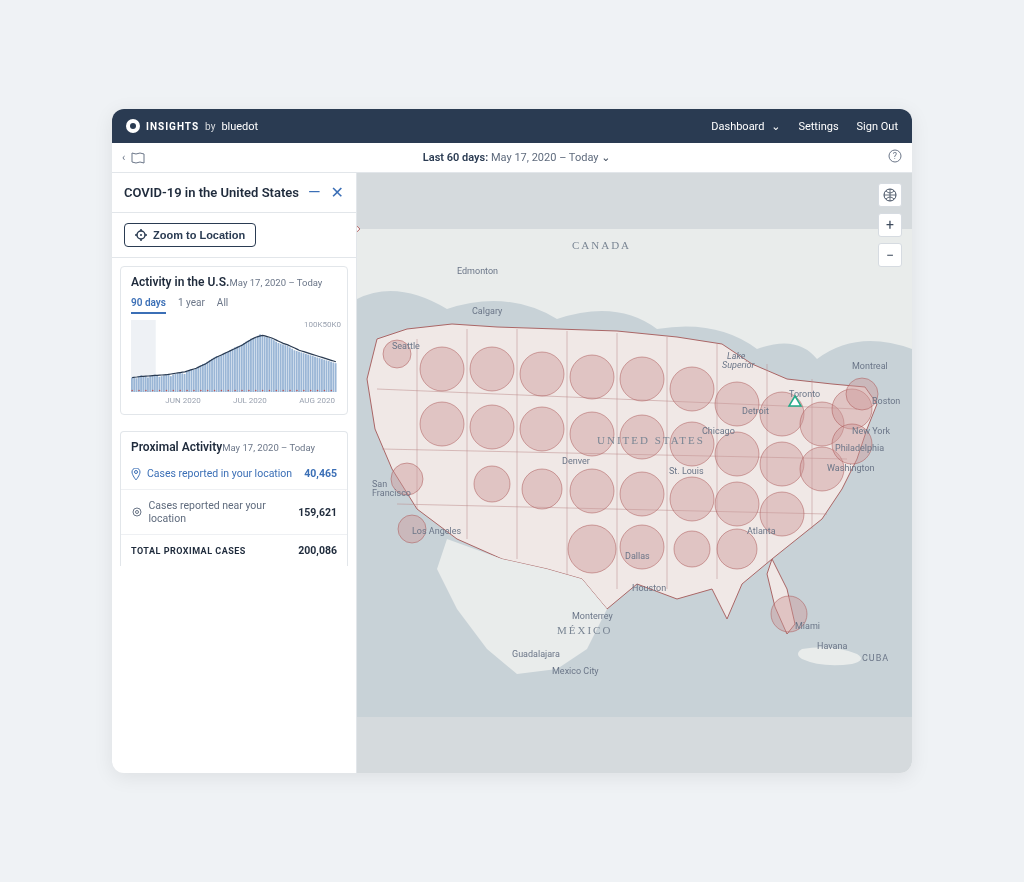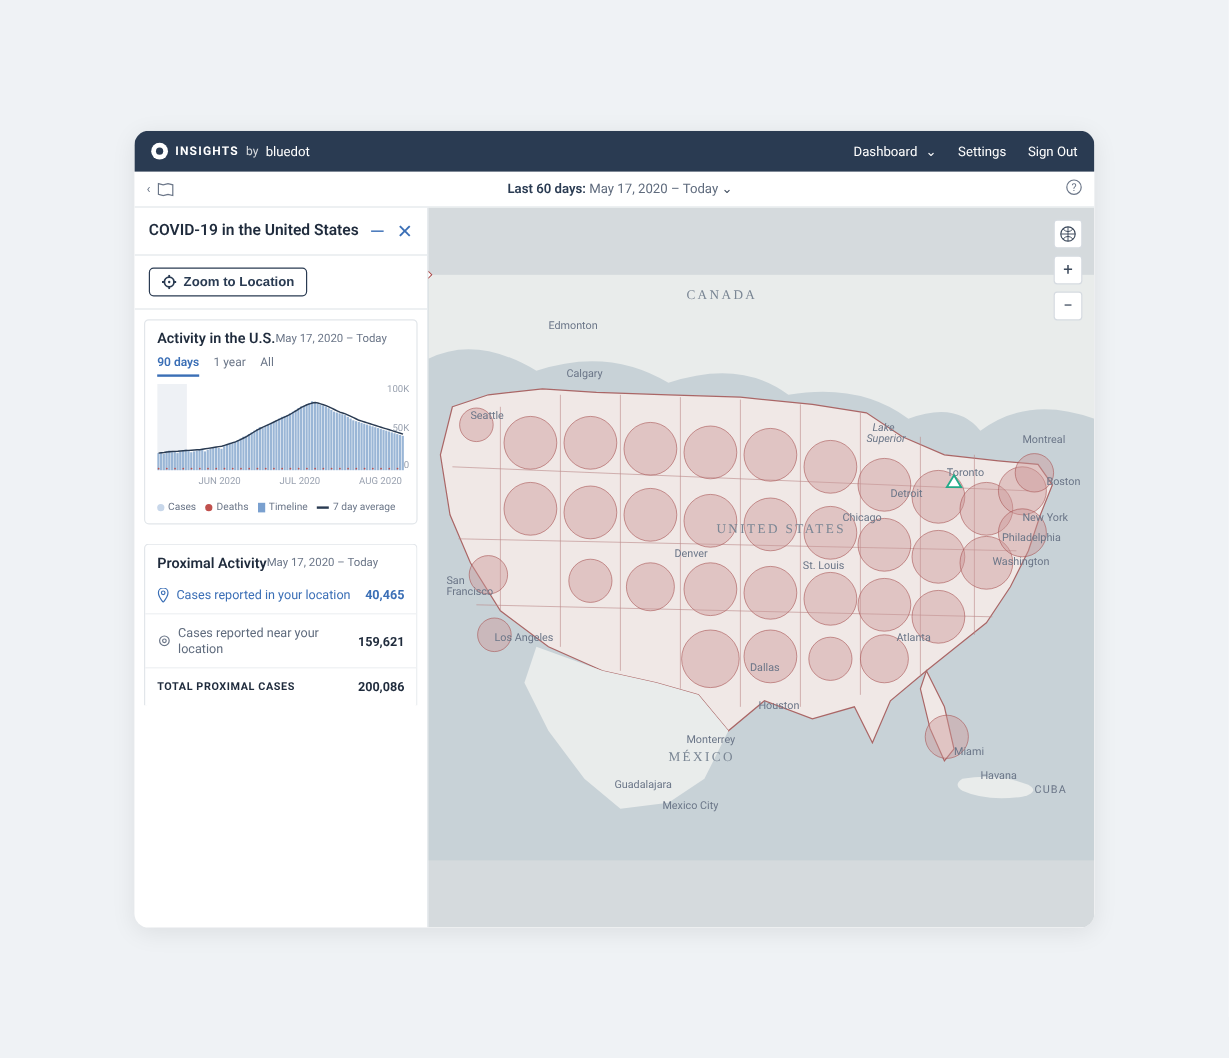--- a/index.html
+++ b/index.html
@@ -118,21 +118,21 @@
 .stat-label { font-size:9.5px; color:#6b7688; }
 .stat-value { font-size:12px; font-weight:700; color:#1f2b3c; margin-top:2px;}
 
 .tabs { display:flex; gap:12px; padding: 0 10px; font-size:10px; }
 .tab { padding: 4px 0; color:#6b7688; cursor:pointer; border-bottom:2px solid transparent; }
 .tab.active { color:#3b6fb6; font-weight:600; border-bottom-color:#3b6fb6; }
 
 .chart-box { padding:6px 10px 4px; position:relative; height:100px; }
 .chart-svg { width:100%; height:72px; }
 .chart-axis { display:flex; justify-content:space-between; font-size:8px; color:#9aa2b0; padding:0 2px; }
-.chart-yaxis { position:absolute; right:6px; top:6px; height:72px; display:flex; flex-direction:column; justify-content:space-between; font-size:8px; color:#9aa2b0; text-align:right; }
+.chart-yaxis { position:absolute; right:6px; top:6px; height:72px; display:flex; flex-direction:row; justify-content:space-between; font-size:8px; color:#9aa2b0; text-align:right; }
 
 .legend { display:flex; gap:8px; padding:4px 10px 8px; font-size:8.5px; color:#6b7688; align-items:center; flex-wrap:wrap; }
 .legend-item { display:flex; align-items:center; gap:3px; }
 .dot { width:6px; height:6px; border-radius:50%; display:inline-block; }
 .bar-ic { width:6px; height:8px; background:#7aa0cf; display:inline-block; }
 .line-ic { width:10px; height:1.5px; background:#2a3b52; display:inline-block; }
 
 .card-footer {
   display:flex;
   justify-content:space-between;
@@ -378,38 +378,20 @@
               <circle cx="194.44444444444446" cy="70.5" r="0.7" fill="#c0504d"></circle>
               <path d="M1.1111111111111112,57.6 L3.3333333333333335,57.24 L5.555555555555555,57.024 L7.777777777777779,56.736000000000004 L10,56.448 L12.222222222222221,56.304 L14.444444444444445,56.16 L16.666666666666668,56.016 L18.88888888888889,55.8 L21.11111111111111,55.584 L23.333333333333332,55.44 L25.555555555555557,55.296 L27.77777777777778,55.152 L30,55.008 L32.22222222222223,54.864000000000004 L34.44444444444445,54.72 L36.66666666666667,54.36 L38.88888888888889,54 L41.111111111111114,53.64 L43.333333333333336,53.28 L45.55555555555556,52.92 L47.777777777777786,52.56 L50.00000000000001,52.2 L52.22222222222223,51.839999999999996 L54.44444444444445,51.120000000000005 L56.66666666666667,50.400000000000006 L58.88888888888889,49.68 L61.111111111111114,48.96 L63.33333333333334,48.239999999999995 L65.55555555555556,47.160000000000004 L67.77777777777779,46.08 L70,45 L72.22222222222223,43.92 L74.44444444444446,42.480000000000004 L76.66666666666667,41.04 L78.8888888888889,39.6 L81.11111111111111,38.160000000000004 L83.33333333333334,37.08 L85.55555555555556,36 L87.77777777777779,34.92 L90,33.839999999999996 L92.22222222222223,32.76 L94.44444444444446,31.679999999999993 L96.66666666666667,30.6 L98.8888888888889,29.520000000000003 L101.11111111111111,28.439999999999998 L103.33333333333334,27.36 L105.55555555555556,26.28 L107.77777777777779,25.199999999999996 L110.00000000000001,23.759999999999998 L112.22222222222223,22.320000000000007 L114.44444444444446,20.880000000000003 L116.66666666666667,19.439999999999998 L118.8888888888889,18.36 L121.11111111111111,17.28 L123.33333333333334,16.560000000000002 L125.55555555555557,15.839999999999996 L127.77777777777779,15.479999999999997 L130,15.839999999999996 L132.22222222222223,16.560000000000002 L134.44444444444446,17.28 L136.66666666666669,18 L138.88888888888889,19.08 L141.11111111111111,20.160000000000004 L143.33333333333334,21.240000000000002 L145.55555555555557,22.320000000000007 L147.7777777777778,23.4 L150,24.119999999999997 L152.22222222222223,24.839999999999996 L154.44444444444446,25.92 L156.66666666666669,27 L158.88888888888889,28.08 L161.11111111111111,29.160000000000004 L163.33333333333334,30.240000000000002 L165.55555555555557,30.96 L167.7777777777778,31.679999999999993 L170,32.4 L172.22222222222223,33.12 L174.44444444444446,33.839999999999996 L176.66666666666669,34.56 L178.88888888888889,35.28 L181.11111111111111,36 L183.33333333333334,36.72 L185.55555555555557,37.44 L187.7777777777778,38.160000000000004 L190,38.879999999999995 L192.22222222222223,39.6 L194.44444444444446,40.32 L196.66666666666669,41.04 L198.8888888888889,41.760000000000005 " fill="none" stroke="#2a3b52" stroke-width="1.2"></path>
             </svg>
           <div class="chart-axis">
             <span></span>
             <span>JUN 2020</span>
             <span>JUL 2020</span>
             <span>AUG 2020</span>
           </div>
         </div>
-        <div class="legend">
-          <div class="legend-item">
-              <span class="dot" style="background:#c8d7ea"></span>
-              <span>Cases</span>
-            </div>
-          <div class="legend-item">
-              <span class="dot" style="background:#c0504d"></span>
-              <span>Deaths</span>
-            </div>
-          <div class="legend-item">
-              <span class="bar-ic"></span>
-              <span>Timeline</span>
-            </div>
-          <div class="legend-item">
-              <span class="line-ic"></span>
-              <span>7 day average</span>
-            </div>
-        </div>
       </div>
 
       <div class="card" style="margin-bottom:0;border-bottom:none;border-radius:4px 4px 0 0">
         <div class="card-head">
           <h3>Proximal Activity</h3>
           <span class="range">May 17, 2020 – Today</span>
         </div>
         <div class="prox-rows">
           <div class="prox-row">
             <span class="left">

